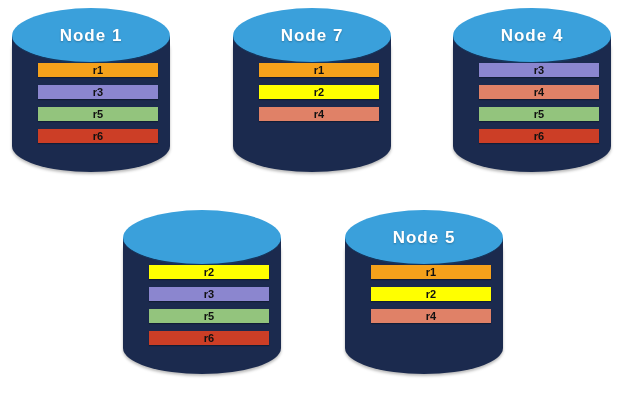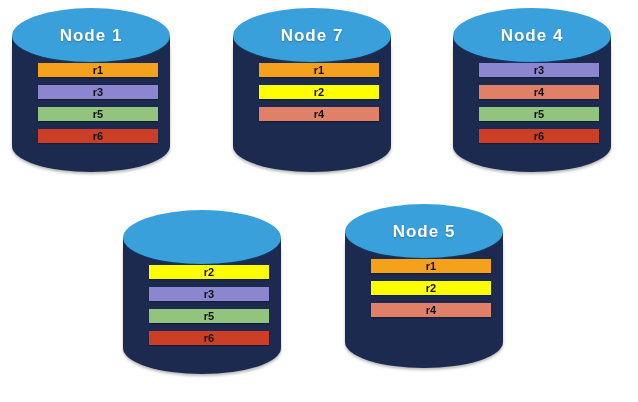--- a/index.html
+++ b/index.html
@@ -178,21 +178,21 @@
           <span style="color: rgb(17, 17, 17);">r3</span>
         </div>
         <div class="shard" style="background: rgb(147, 196, 125);">
           <span style="color: rgb(17, 17, 17);">r5</span>
         </div>
         <div class="shard" style="background: rgb(204, 62, 38);">
           <span style="color: rgb(17, 17, 17);">r6</span>
         </div>
       </div>
     </div>
-    <div class="node" style="left: 345px; top: 204px;">
+    <div class="node" style="left: 345px; top: 210px;">
       <div class="node-body" style="background: rgb(27, 42, 78);"></div>
       <div class="node-body-mid" style="background: rgb(27, 42, 78);"></div>
       <div class="node-top" style="background: rgb(58, 160, 219);"></div>
       <div class="node-title" style="color: rgb(255, 255, 255);">Node  5</div>
       <div class="shards">
         <div class="shard" style="background: rgb(245, 161, 27);">
           <span style="color: rgb(17, 17, 17);">r1</span>
         </div>
         <div class="shard" style="background: rgb(255, 255, 0);">
           <span style="color: rgb(17, 17, 17);">r2</span>

